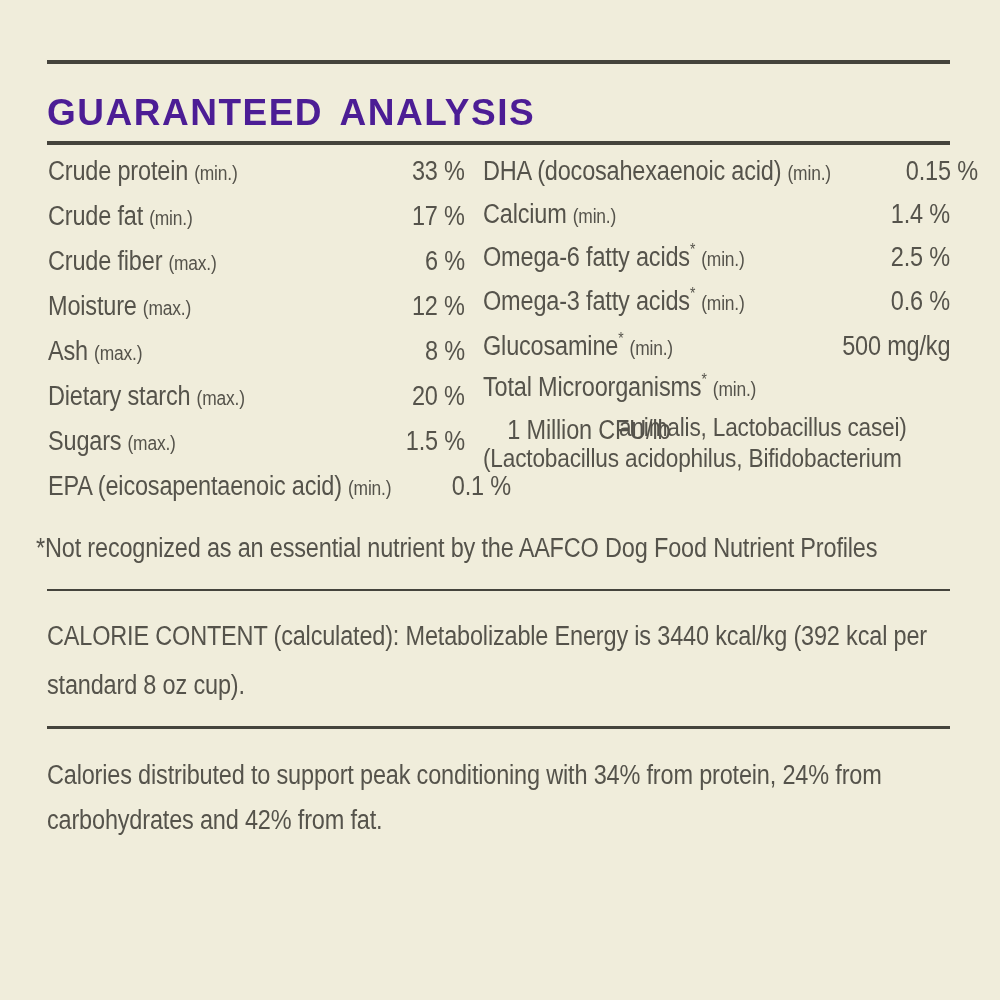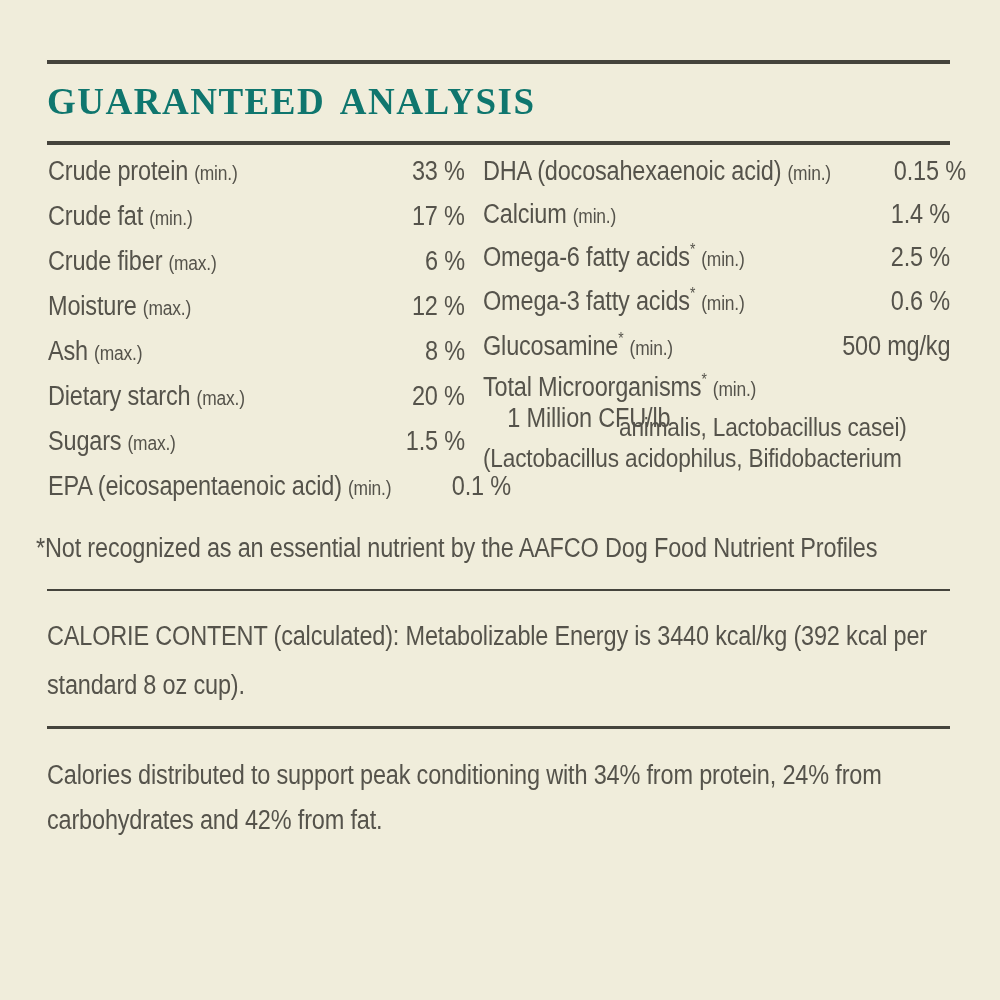--- a/index.html
+++ b/index.html
@@ -23,27 +23,27 @@
     background: #45443C;
   }
   .rule-top        { top: 60px;  height: 4px; }
   .rule-heading    { top: 141px; height: 4px; }
   .rule-divider1   { top: 589px; height: 2px; }
   .rule-divider2   { top: 726px; height: 3px; }
 
   .heading {
     position: absolute;
     left: 47px;
-    top: 80px;
-    font-family: Liberation Serif, serif;
+    top: 92px;
+    font-family: Liberation Sans, sans-serif;
     font-weight: bold;
     font-size: 37px;
     letter-spacing: 1.5px;
     word-spacing: 6px;
-    color: #0f766e;
+    color: #4c1d95;
     white-space: nowrap;
   }
 
   
   .cx   { display: inline-block; transform: scaleX(0.87); transform-origin: 0 50%;   white-space: nowrap; letter-spacing: -0.2px; }
   .cx-r { display: inline-block; transform: scaleX(0.87); transform-origin: 100% 50%; white-space: nowrap; letter-spacing: -0.2px; }
 
   .col {
     position: absolute;
     top: 156px;
@@ -52,21 +52,21 @@
   .col-left  { left: 48px;  width: 417px; }
   .col-right { left: 483px; width: 467px; }
 
   .row {
     display: flex;
     justify-content: space-between;
     align-items: baseline;
     height: 45px;
     font-size: 27px;
   }
-  .col-right .row { height: 43px; }
+  .col-right .row { height: 43px; gap: 12px; }
   .col-right .row:nth-child(3) { height: 44px; }
   .col-right .row:nth-child(4) { height: 45px; }
   .col-right .row:nth-child(5) { height: 41px; }
   .col-right .row:nth-child(6) { height: 40px; flex-direction: column; }
   .col-right .row:nth-child(7) { height: 36px; }
   .col-right .row:nth-child(7) .lab,
   .col-right .row:nth-child(7) .val { font-size: 25px; }
   .col-right .row:nth-child(7) .qual { font-size: 19px; }
 
   .qual {

